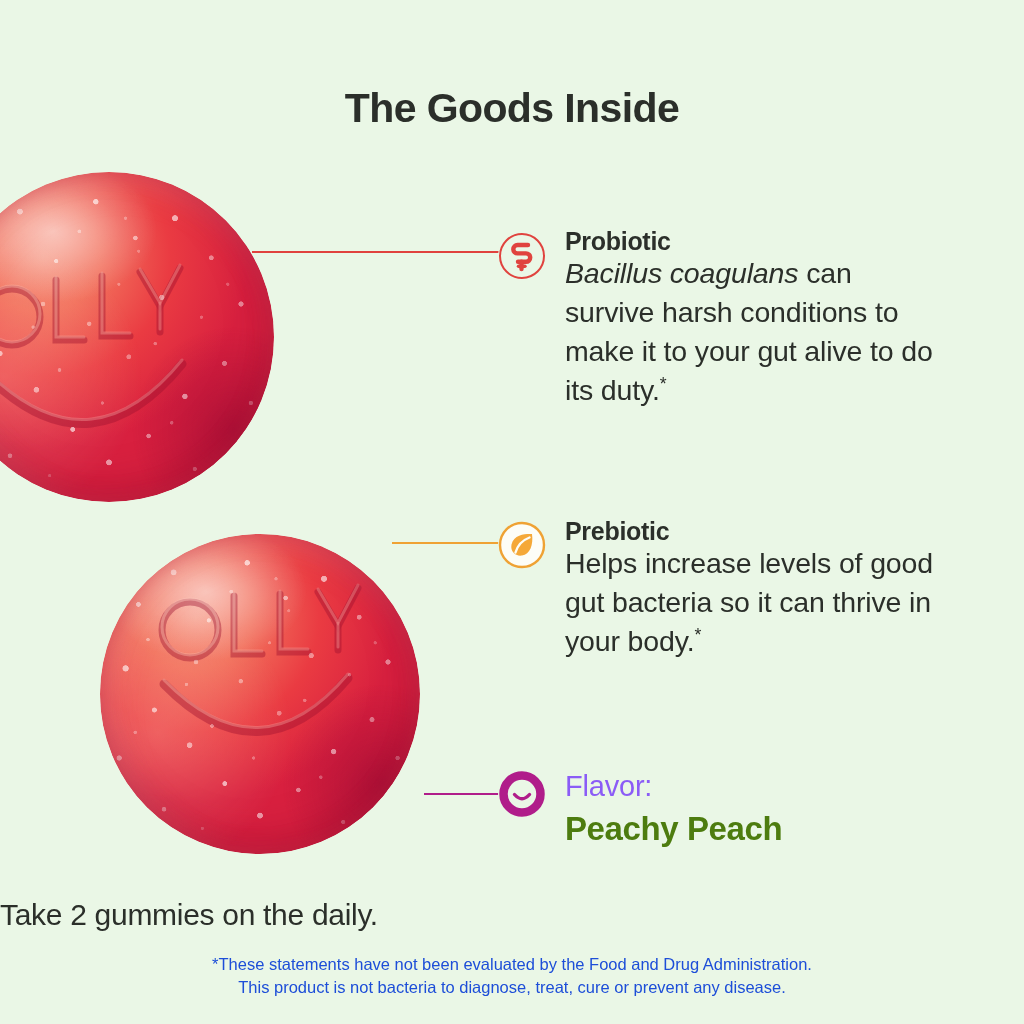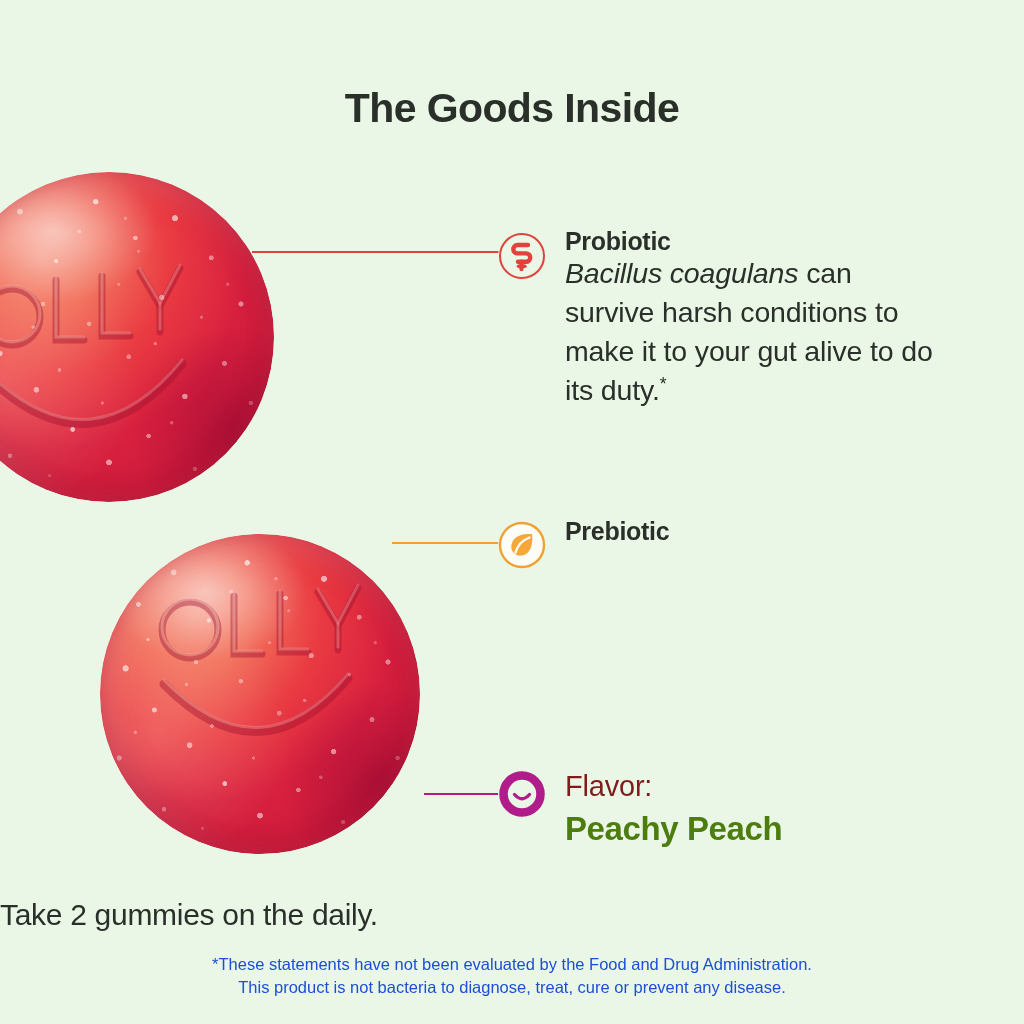--- a/index.html
+++ b/index.html
@@ -175,21 +175,21 @@
   .sup { font-size: 0.62em; vertical-align: super; line-height: 0; }
 
   #text-probiotic { top: 228px; }
   #text-prebiotic { top: 518px; }
 
   #text-flavor { top: 770px; }
   .flavor-label {
     font-size: 29px;
     font-weight: normal;
     line-height: 1.15;
-    color: #7f1d1d;
+    color: #8b5cf6;
     margin: 0;
     letter-spacing: -0.2px;
   }
   .flavor-value {
     font-size: 33px;
     font-weight: bold;
     line-height: 1.2;
     color: #4d7c0f;
     margin: 6px 0 0 0;
     letter-spacing: -0.4px;
@@ -302,20 +302,21 @@
   <div class="badge" id="badge-prebiotic">
     <svg width="48" height="48" viewBox="0 0 48 48" xmlns="http://www.w3.org/2000/svg">
       <circle cx="24" cy="24" r="22" fill="#fdfdf7" stroke="#efa234" stroke-width="2.4"></circle>
       <path d="M34 13 C34 13 16 11 13.5 23.5 C12 31 18 35.5 24 34.5 C32 33.2 35.5 24 34 13 Z" fill="#f5a838"></path>
       <path d="M31.5 16.5 C25 19 19.5 24.5 17.5 31.5" fill="none" stroke="#fdfdf7" stroke-width="2.4" stroke-linecap="round"></path>
     </svg>
   </div>
 
   <div class="row-text" id="text-prebiotic">
     <p class="row-title">Prebiotic</p>
+    <p class="row-body"><span>Helps increase levels of good gut bacteria so it can thrive in your body.</span><span class="sup">*</span></p>
   </div>
 
   <div class="badge" id="badge-flavor">
     <svg width="48" height="48" viewBox="0 0 48 48" xmlns="http://www.w3.org/2000/svg">
       <circle cx="24" cy="24" r="18.5" fill="none" stroke="#b01d8a" stroke-width="8.5"></circle>
       <path d="M16.5 24.5 Q24 33 31.5 24.5" fill="none" stroke="#b01d8a" stroke-width="3.4" stroke-linecap="round"></path>
     </svg>
   </div>
 
   <div class="row-text" id="text-flavor">

